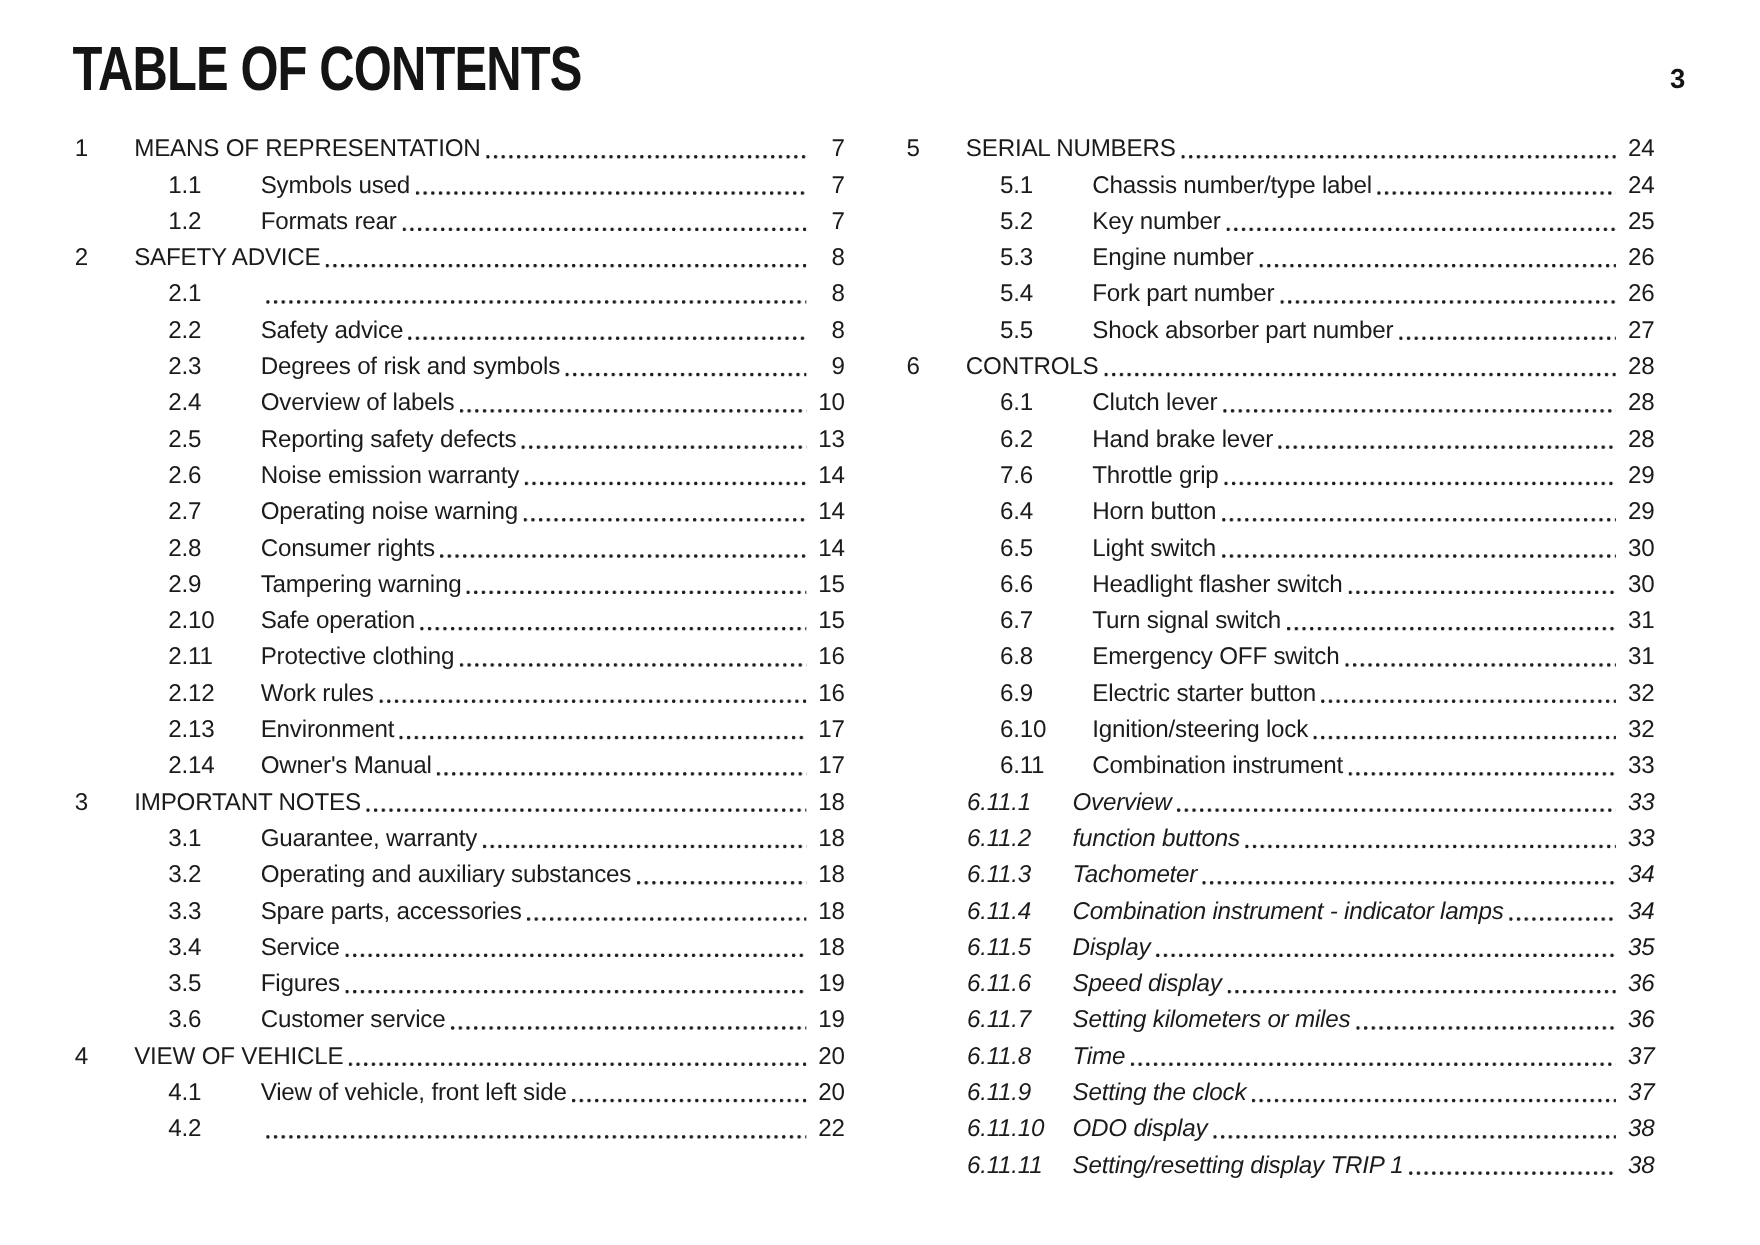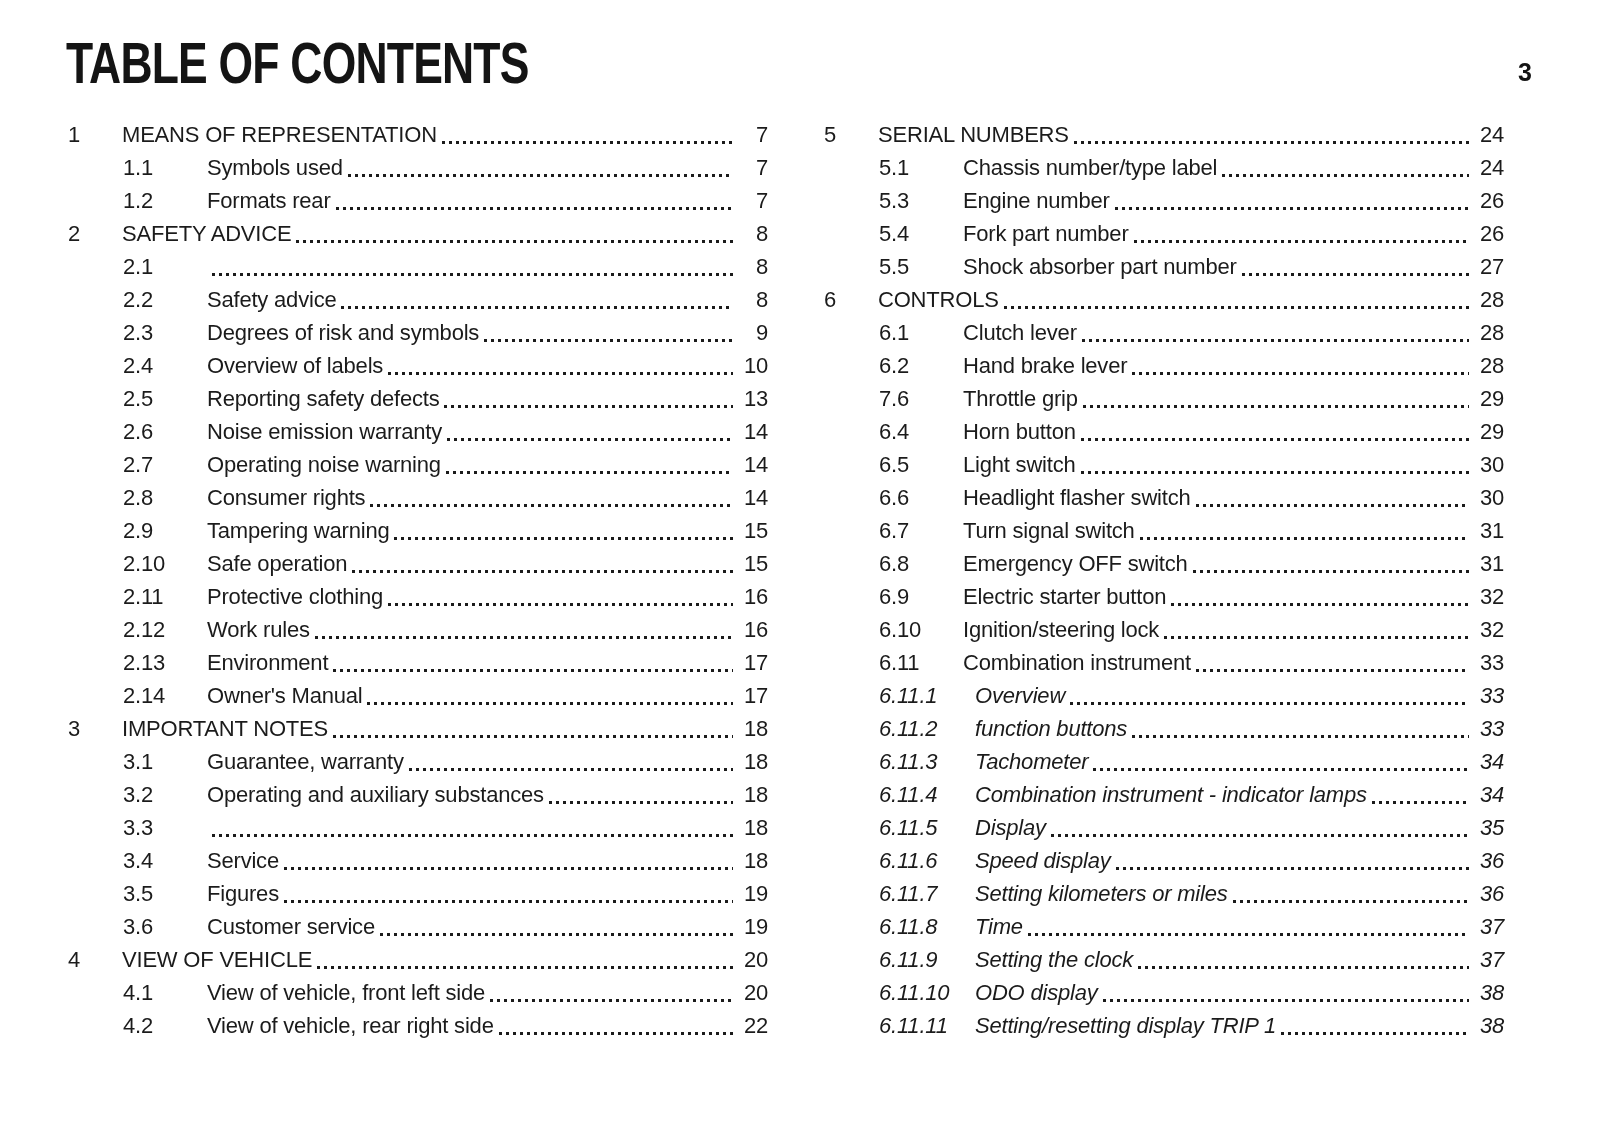--- a/index.html
+++ b/index.html
@@ -51,21 +51,21 @@
     align-items: baseline;
     height: 33px;
     font-size: 22px;
     line-height: 33px;
     white-space: nowrap;
     letter-spacing: -0.2px;
   }
   .entry .num { flex: none; }
   .level1 .num { width: 54px; }
   .level2 { padding-left: 55px; }
-  .level2 .num { width: 84px; }
+  .level2 .num { width: 84px; margin-left: 30px; }
   .level3 { padding-left: 55px; font-style: italic; }
   .level3 .num { width: 96px; }
   .entry .title-text { flex: none; }
   .leader {
     flex: 1;
     align-self: flex-end;
     height: 3px;
     margin: 0 9px 7px 5px;
     background-image: radial-gradient(circle at 1.5px 1.5px, #1b1b1b 1.45px, rgba(0,0,0,0) 1.75px);
     background-size: 7px 3px;
@@ -206,20 +206,21 @@
         <span class="page-ref">18</span>
       </div>
       <div class="entry level2">
         <span class="num">3.2</span>
         <span class="title-text">Operating and auxiliary substances</span>
         <span class="leader"></span>
         <span class="page-ref">18</span>
       </div>
       <div class="entry level2">
         <span class="num">3.3</span>
+        <span class="title-text">Spare parts, accessories</span>
         <span class="leader"></span>
         <span class="page-ref">18</span>
       </div>
       <div class="entry level2">
         <span class="num">3.4</span>
         <span class="title-text">Service</span>
         <span class="leader"></span>
         <span class="page-ref">18</span>
       </div>
       <div class="entry level2">
@@ -241,37 +242,42 @@
         <span class="page-ref">20</span>
       </div>
       <div class="entry level2">
         <span class="num">4.1</span>
         <span class="title-text">View of vehicle, front left side</span>
         <span class="leader"></span>
         <span class="page-ref">20</span>
       </div>
       <div class="entry level2">
         <span class="num">4.2</span>
-        <span class="title-text">View of vehicle, rear right side</span>
         <span class="leader"></span>
         <span class="page-ref">22</span>
       </div>
     </div>
   <div class="col right">
       <div class="entry level1">
         <span class="num">5</span>
         <span class="title-text">SERIAL NUMBERS</span>
         <span class="leader"></span>
         <span class="page-ref">24</span>
       </div>
       <div class="entry level2">
         <span class="num">5.1</span>
         <span class="title-text">Chassis number/type label</span>
         <span class="leader"></span>
         <span class="page-ref">24</span>
+      </div>
+      <div class="entry level2">
+        <span class="num">5.2</span>
+        <span class="title-text">Key number</span>
+        <span class="leader"></span>
+        <span class="page-ref">25</span>
       </div>
       <div class="entry level2">
         <span class="num">5.3</span>
         <span class="title-text">Engine number</span>
         <span class="leader"></span>
         <span class="page-ref">26</span>
       </div>
       <div class="entry level2">
         <span class="num">5.4</span>
         <span class="title-text">Fork part number</span>

